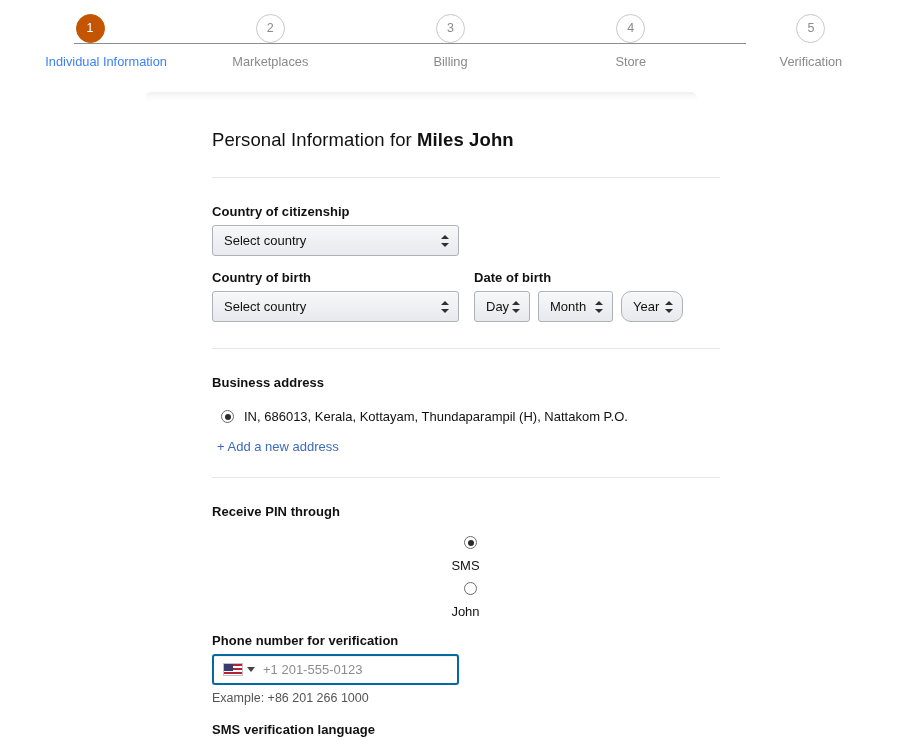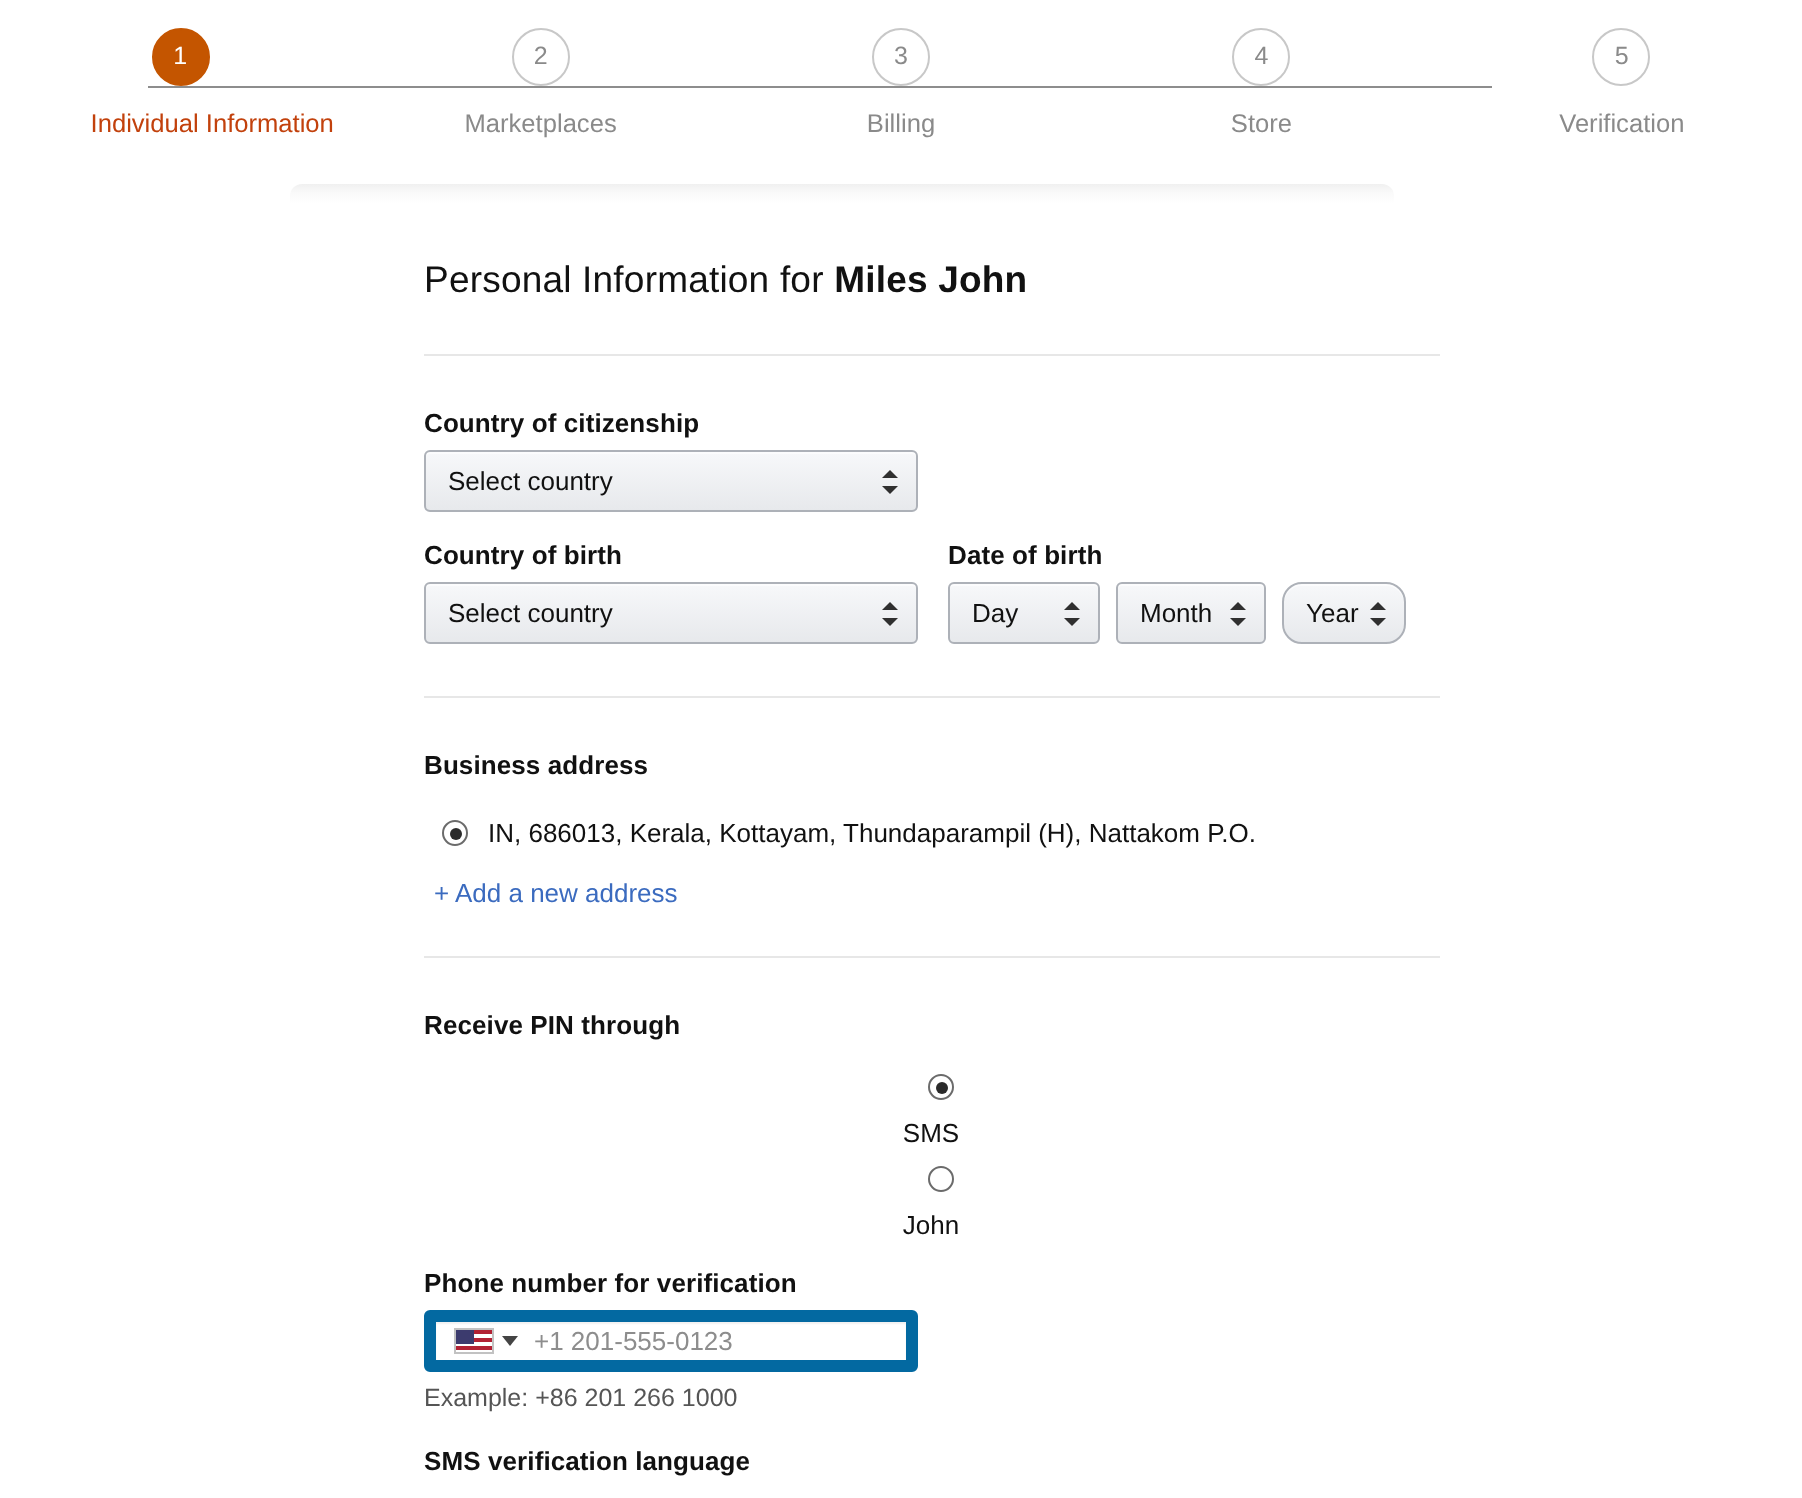--- a/index.html
+++ b/index.html
@@ -57,21 +57,21 @@
     color: #ffffff;
     font-weight: normal;
   }
   .step-label {
     margin-top: 11px;
     font-size: 12.8px;
     color: #8a8a8a;
     white-space: nowrap;
   }
   .step.active .step-label {
-    color: #c2410c;
+    color: #3b82f6;
     margin-left: 32px;
   }
 
   
   .card-shadow {
     position: absolute;
     top: 92px;
     left: 145px;
     width: 552px;
     height: 10px;
@@ -158,21 +158,21 @@
     top: 1px;
     border-bottom: 4px solid #2f2f2f;
   }
   .sel .caret::after {
     bottom: 1px;
     border-top: 4px solid #2f2f2f;
   }
 
   .sel-country { width: 247px; }
   .sel-lang { width: 247px; }
-  .sel-day { width: 76px; }
+  .sel-day { width: 56px; }
   .sel-month { width: 75px; }
   .sel-year { width: 62px; border-radius: 10px; }
 
   .row-two {
     display: flex;
     gap: 0;
     align-items: flex-start;
     padding-top: 14px;
   }
   .col-birth { width: 262px; }
@@ -227,21 +227,21 @@
     flex-direction: column;
   }
   .pin-row .opt-text { font-size: 13px; color: #111111; margin-right: 10px; }
 
   
   .phone-wrap {
     display: flex;
     align-items: center;
     width: 247px;
     height: 31px;
-    border: 6px solid #0369a1;
+    border: 2px solid #0369a1;
     border-radius: 3px;
     background: #ffffff;
     box-shadow: 0 1px 1px rgba(0,0,0,0.06) inset;
     overflow: hidden;
   }
   .flag-btn {
     display: flex;
     align-items: center;
     gap: 4px;
     padding: 0 6px 0 9px;

